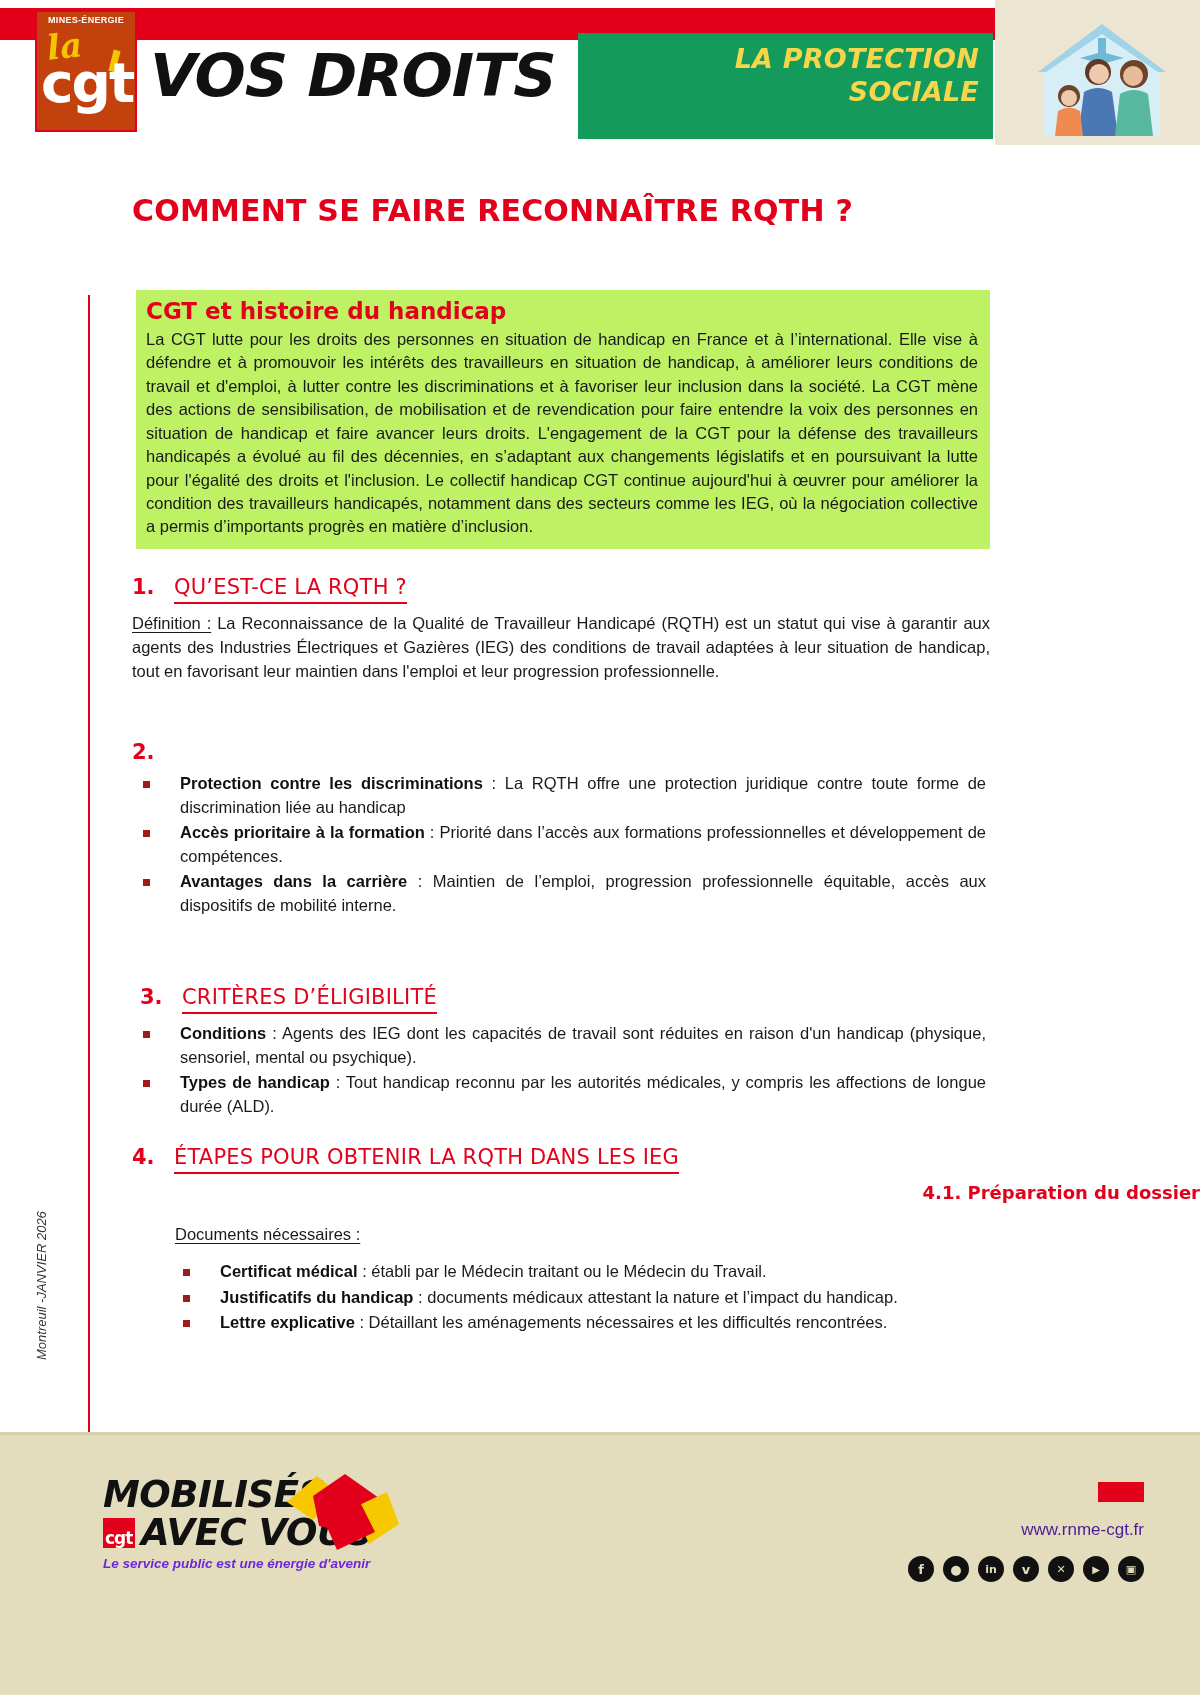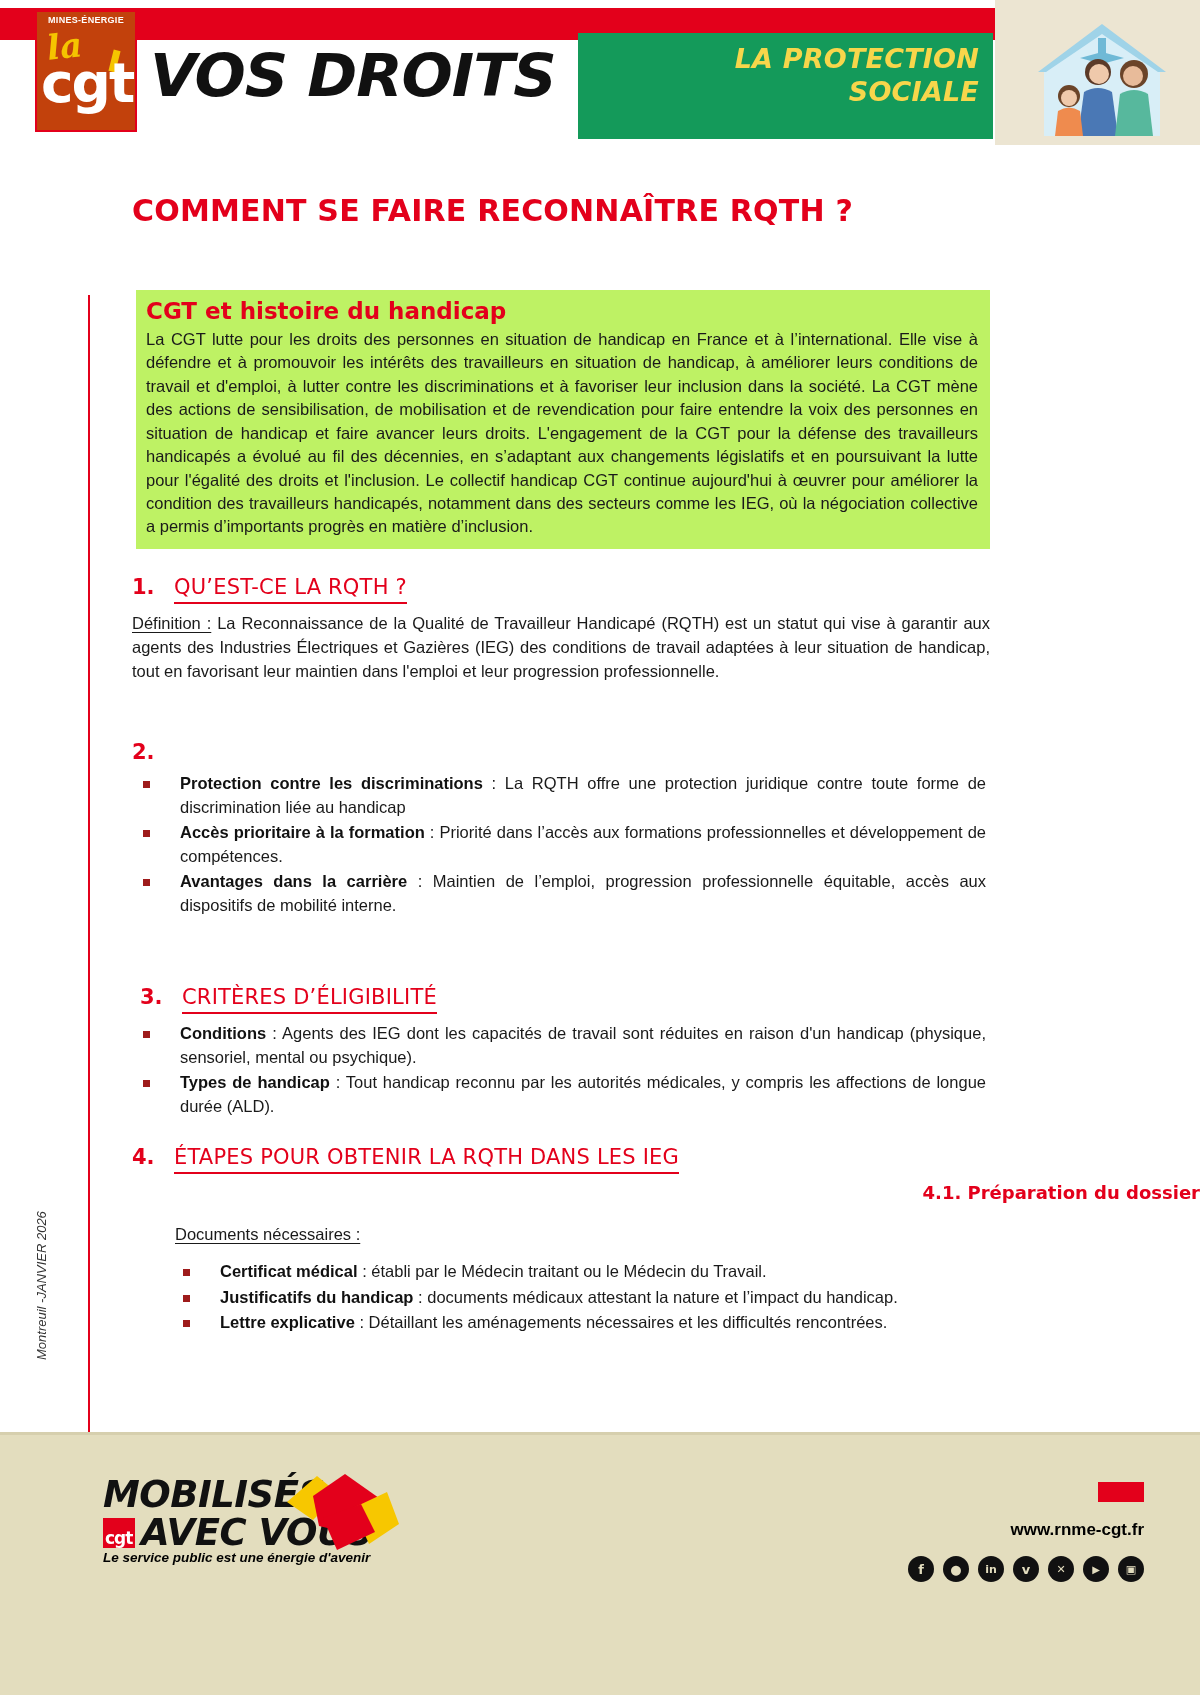--- a/index.html
+++ b/index.html
@@ -322,46 +322,47 @@
   .mob-line2 {
     font-size: 37px;
     font-weight: bold;
     font-style: italic;
     color: #111111;
     font-family: "DejaVu Sans", sans-serif;
     letter-spacing: -.5px;
     line-height: .95;
   }
   .mob-tagline {
+    margin-top: 6px;
     font-size: 13.5px;
     font-weight: bold;
     font-style: italic;
-    color: #000000;
+    color: #6d28d9;
     font-family: "Liberation Sans", sans-serif;
   }
   .handshake {
     position: absolute;
     left: 283px; top: 36px;
     width: 120px; height: 95px;
   }
   .footer-right {
     position: absolute;
     right: 56px; top: 50px;
     text-align: right;
   }
   .red-square {
     width: 46px; height: 20px;
     background: #e3001b;
     margin-left: auto;
     margin-bottom: 18px;
   }
   .footer-url {
     font-size: 17px;
-    font-weight: bold;
-    color: #000000;
+    font-weight: normal;
+    color: #4c1d95;
     font-family: "Liberation Sans", sans-serif;
     margin-bottom: 16px;
   }
   .social-row {
     display: flex;
     gap: 9px;
     justify-content: flex-end;
   }
   .social-icon {
     width: 26px; height: 26px;

